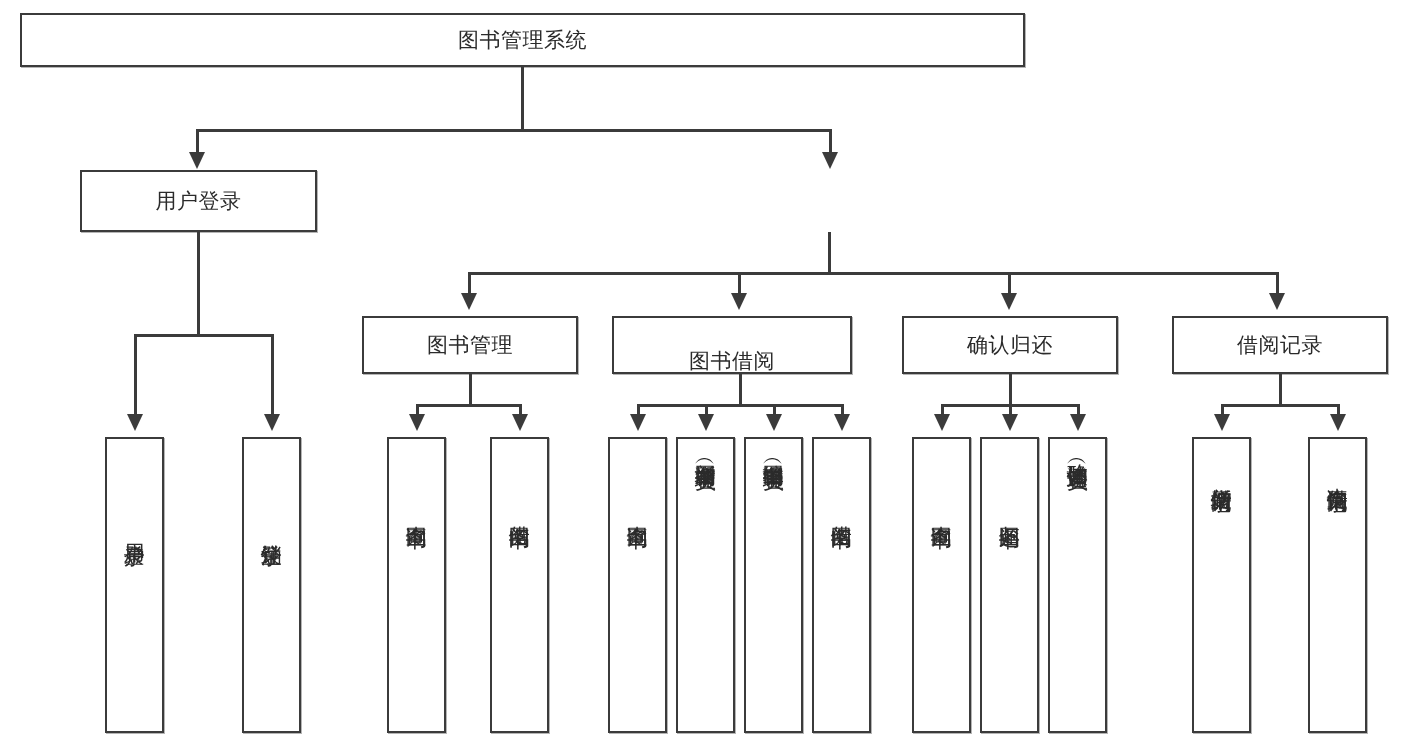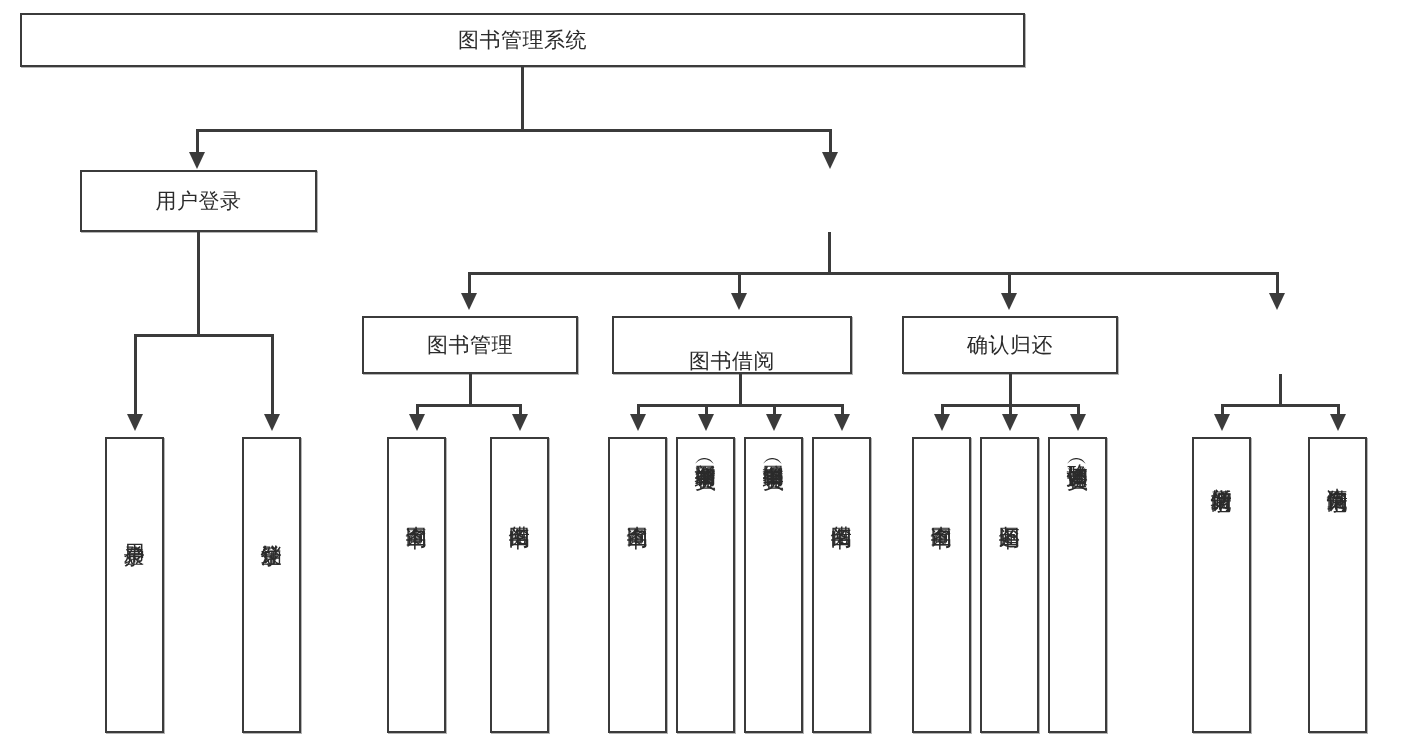--- a/index.html
+++ b/index.html
@@ -111,20 +111,23 @@
 
   <div class="node" style="left:362px;top:316px;width:216px;height:58px;">
     <span class="label">图书管理</span>
   </div>
   <div class="node" style="left:612px;top:316px;width:240px;height:58px;align-items:flex-end;">
     <span class="label">图书借阅</span>
   </div>
   <div class="node" style="left:902px;top:316px;width:216px;height:58px;">
     <span class="label">确认归还</span>
   </div>
+  <div class="node" style="left:1172px;top:316px;width:216px;height:58px;">
+    <span class="label">借阅记录</span>
+  </div>
 
   <div class="vline" style="left:469px;top:374px;height:30px;"></div>
   <div class="hline" style="left:416px;top:404px;width:106px;"></div>
   <div class="vline" style="left:416px;top:404px;height:12px;"></div>
   <div class="arrow" style="left:409px;top:414px;"></div>
   <div class="vline" style="left:519px;top:404px;height:12px;"></div>
   <div class="arrow" style="left:512px;top:414px;"></div>
 
   <div class="vline" style="left:739px;top:374px;height:30px;"></div>
   <div class="hline" style="left:637px;top:404px;width:206px;"></div>

